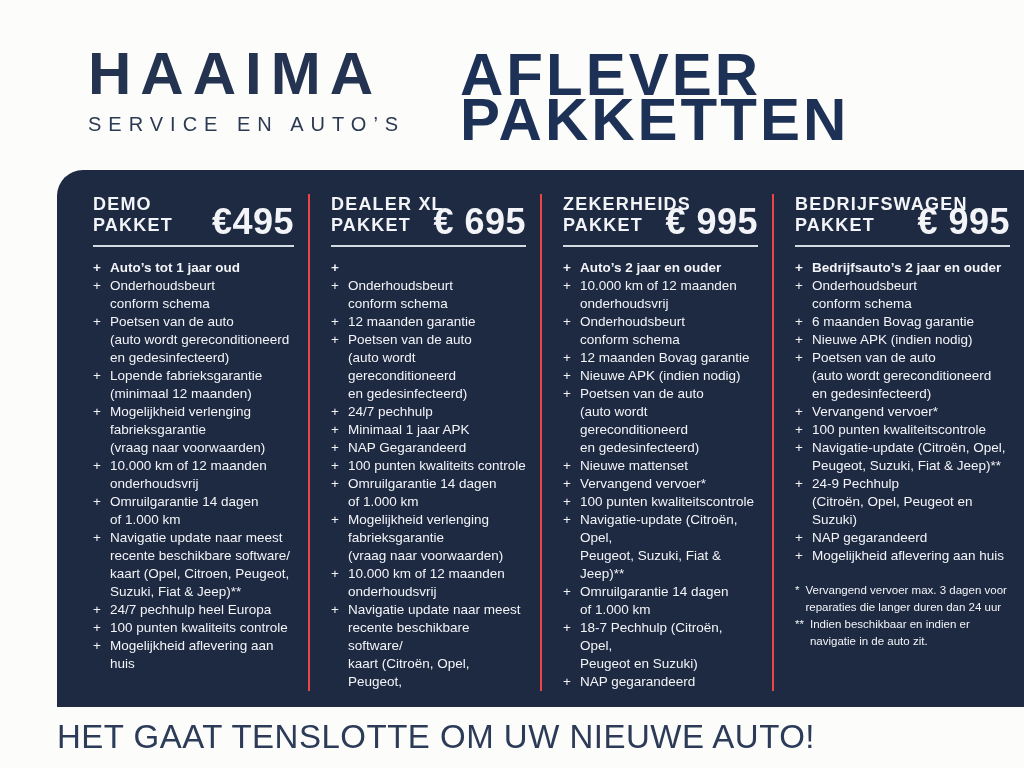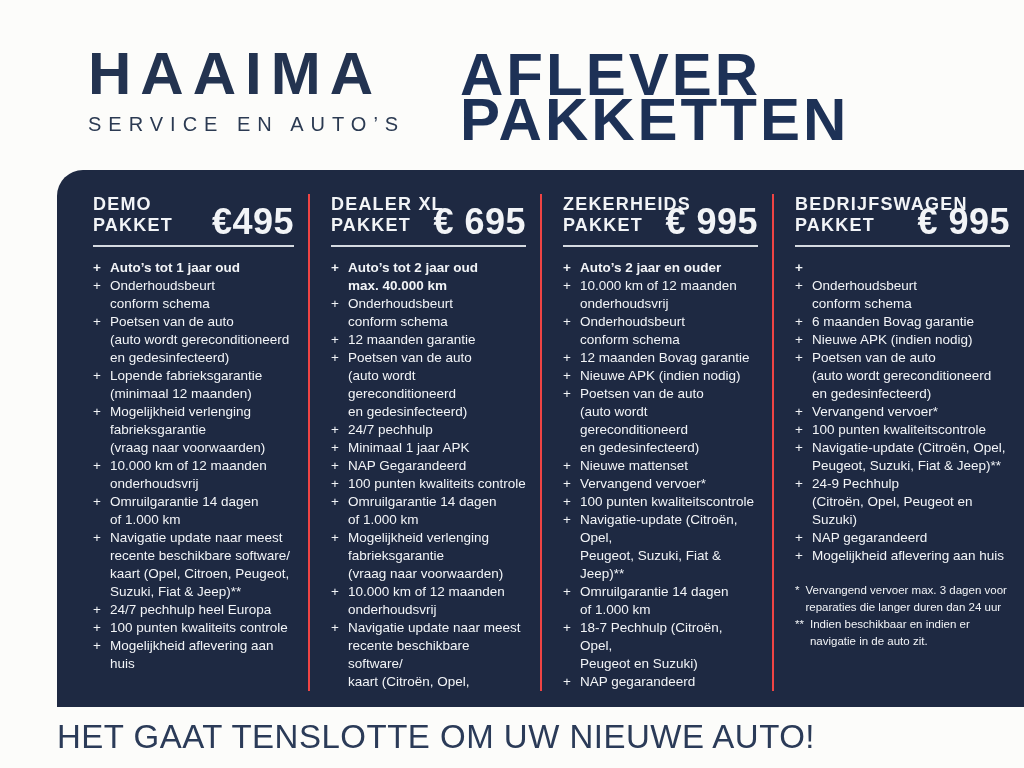--- a/index.html
+++ b/index.html
@@ -124,22 +124,20 @@
   <div class="col">
     <div class="col-head">
       <div class="pkg-name">DEALER XL
 PAKKET</div>
       <div class="pkg-price">€ 695</div>
     </div>
     <div class="rule"></div>
     <div class="features">
           <div class="feature">
             <span class="plus">+</span>
-            <span class="txt">Auto’s tot 2 jaar oud
-max. 40.000 km</span>
           </div>
           <div class="feature">
             <span class="plus">+</span>
             <span class="txt">Onderhoudsbeurt
 conform schema</span>
           </div>
           <div class="feature">
             <span class="plus">+</span>
             <span class="txt">12 maanden garantie</span>
           </div>
@@ -264,20 +262,21 @@
   <div class="col">
     <div class="col-head">
       <div class="pkg-name">BEDRIJFSWAGEN
 PAKKET</div>
       <div class="pkg-price">€ 995</div>
     </div>
     <div class="rule"></div>
     <div class="features">
           <div class="feature">
             <span class="plus">+</span>
+            <span class="txt">Bedrijfsauto’s 2 jaar en ouder</span>
           </div>
           <div class="feature">
             <span class="plus">+</span>
             <span class="txt">Onderhoudsbeurt
 conform schema</span>
           </div>
           <div class="feature">
             <span class="plus">+</span>
             <span class="txt">6 maanden Bovag garantie</span>
           </div>

